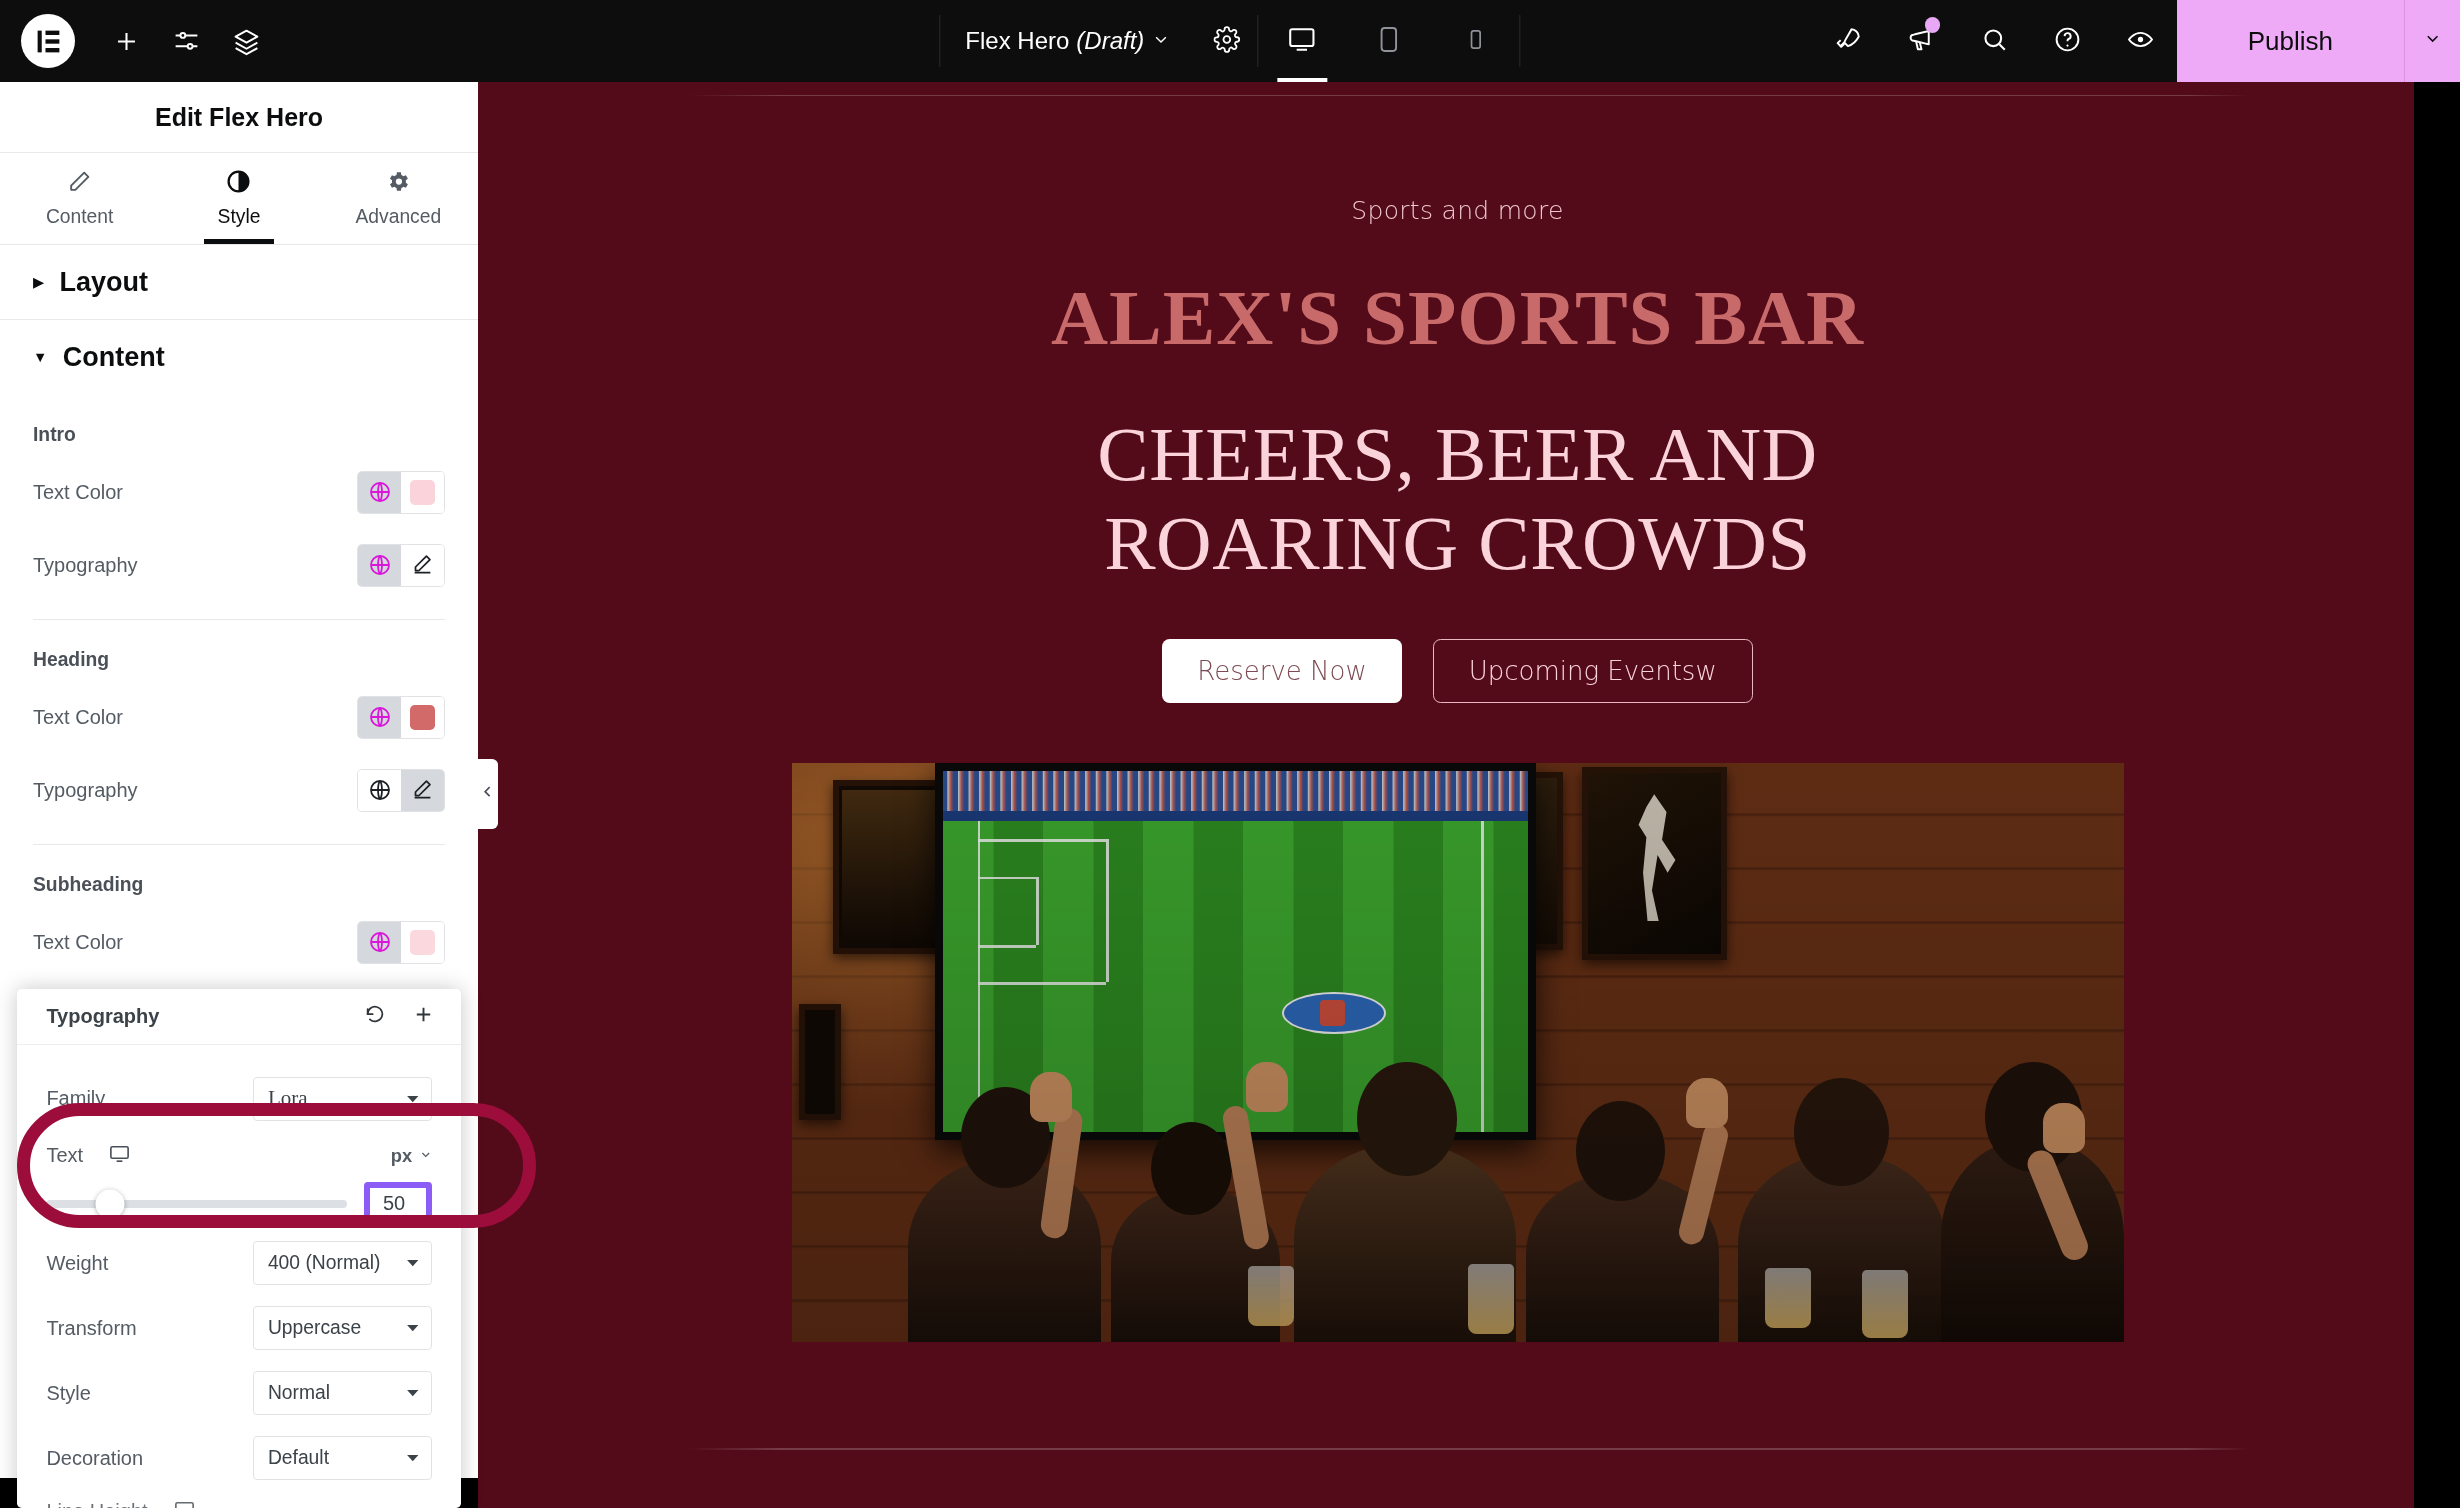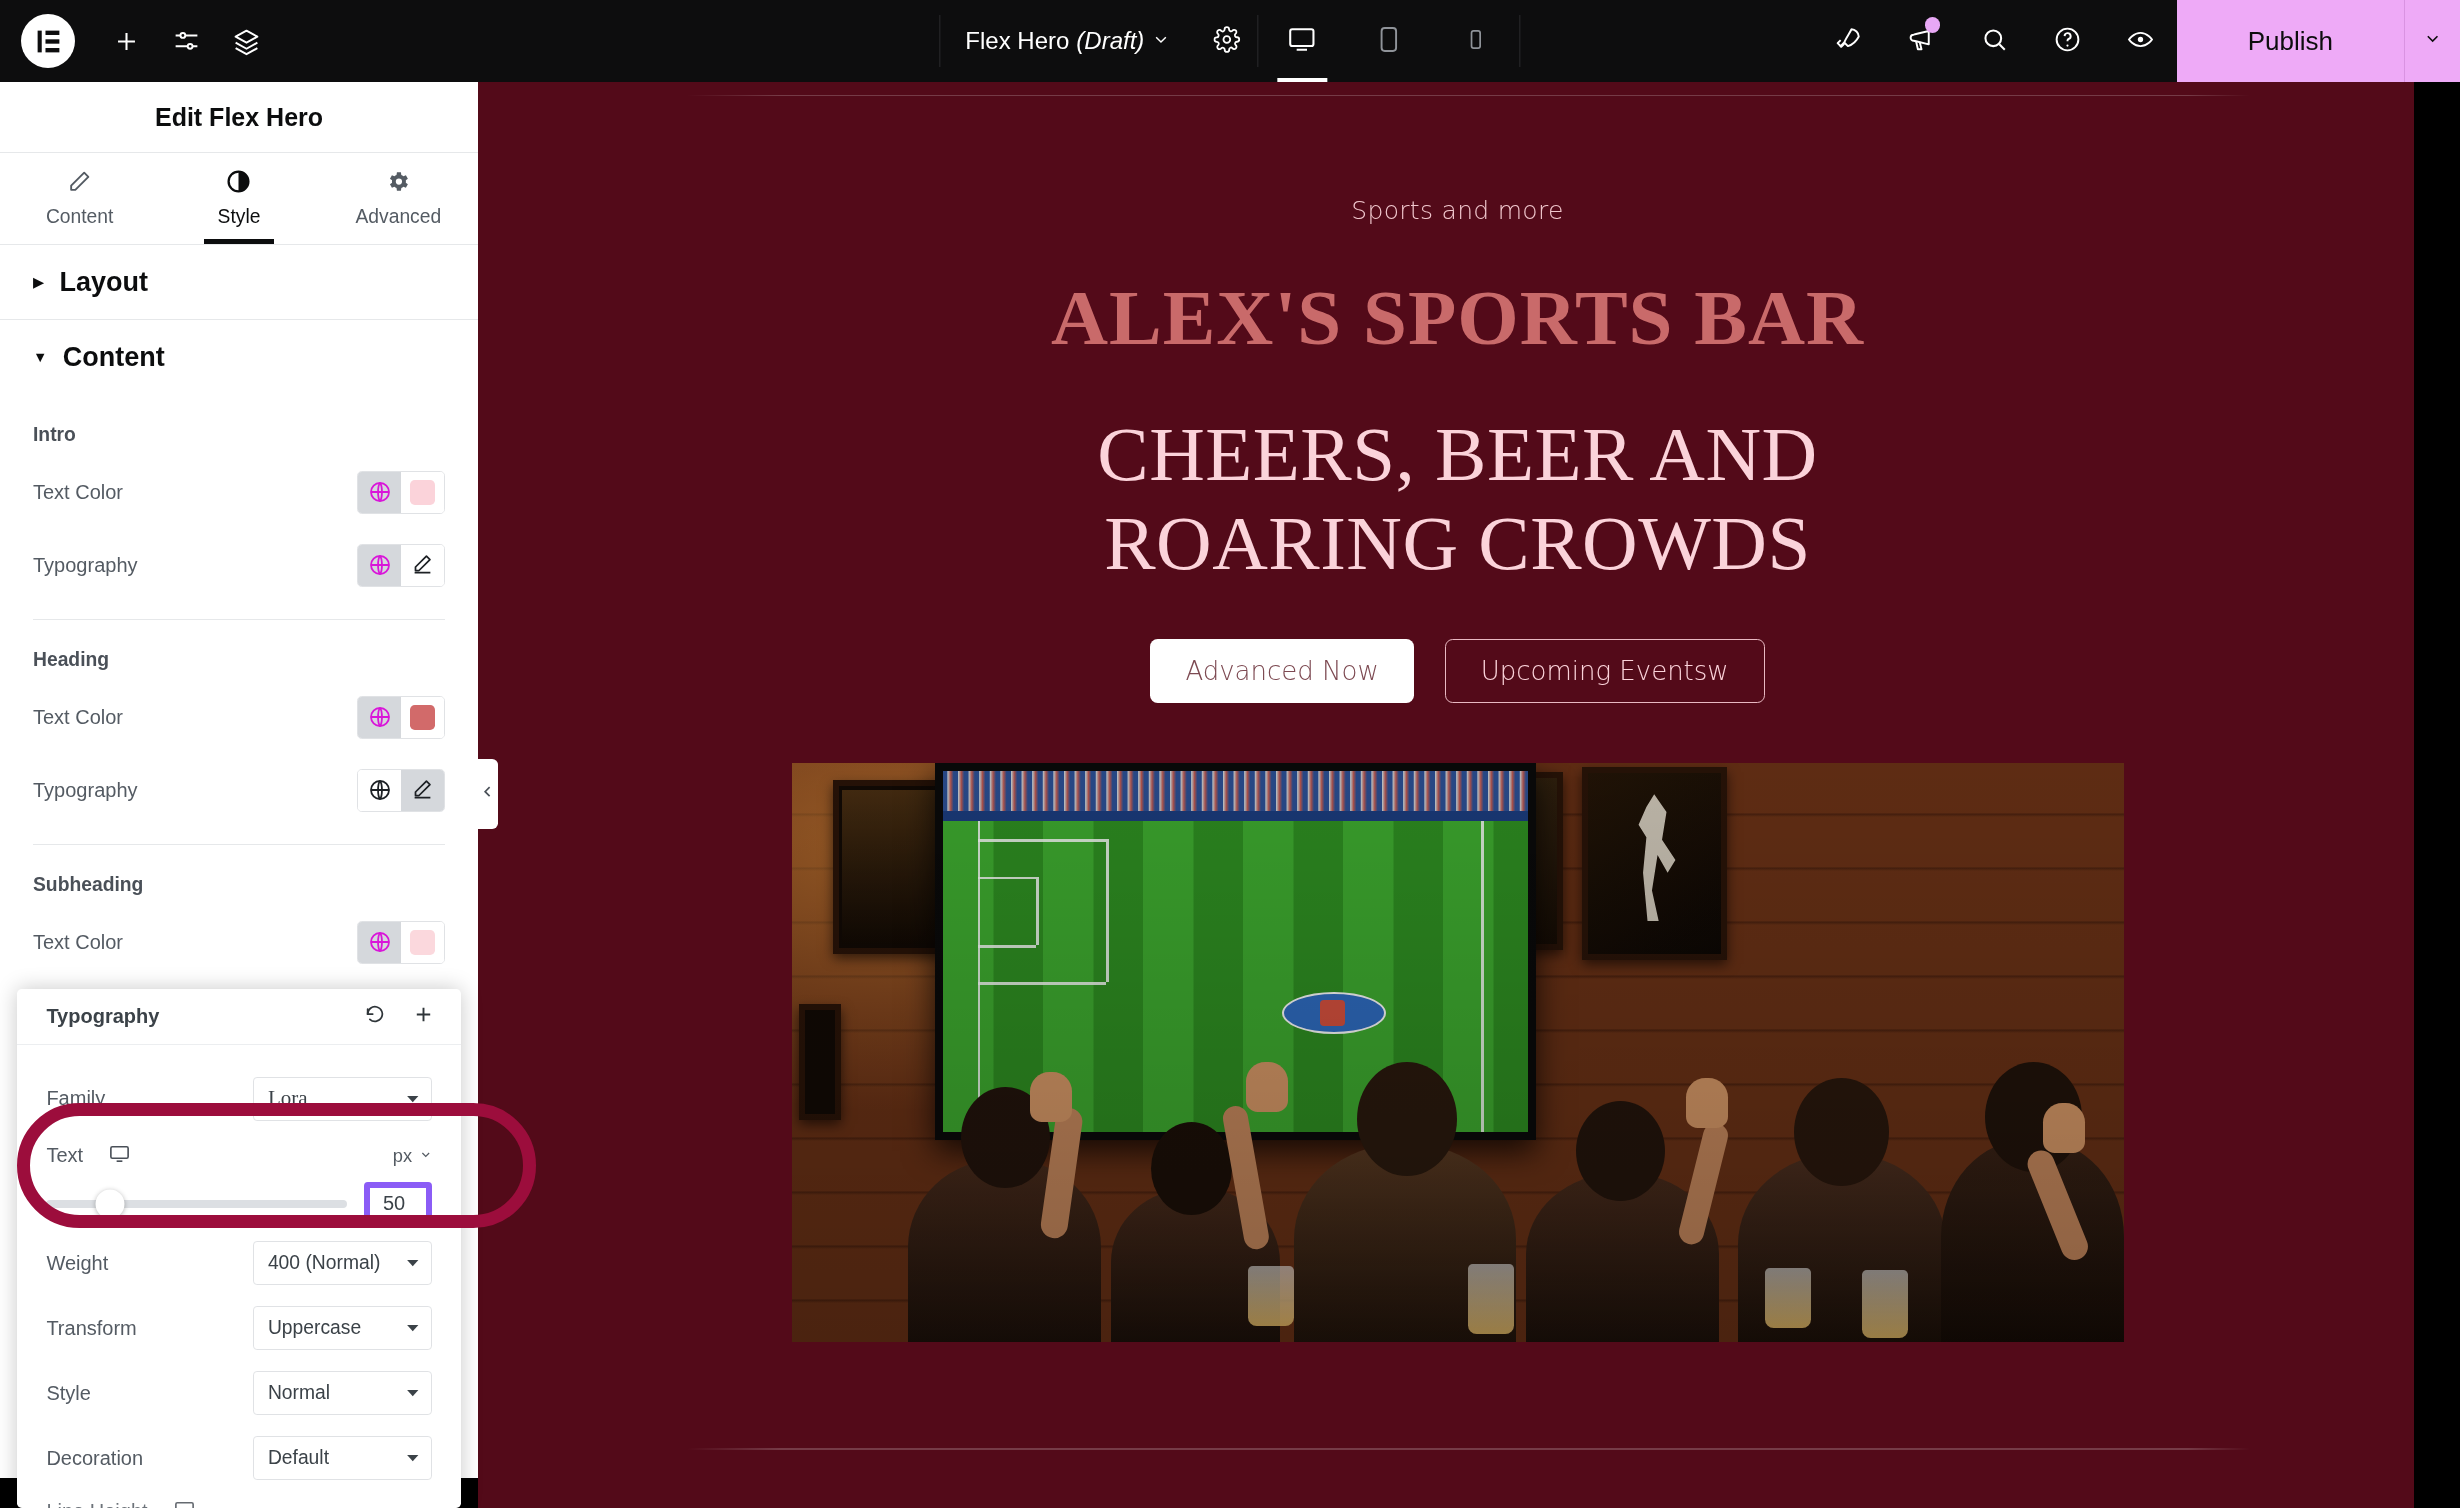--- a/index.html
+++ b/index.html
@@ -146,21 +146,21 @@
   }
   .sel.serif{ font-family:"Liberation Serif", serif; font-size:21px; }
 
   
   .size-block{ padding-top:3.9px; }
   .size-top{
     display:flex; align-items:center; height:42px;
   }
   .size-top .lbl{ font-size:20px; color:#545b63; margin-right:25px; }
   .size-top .unit{
-    margin-left:auto; font-size:18.3px; color:#545b63; display:flex; align-items:flex-start; gap:6.8px;
+    margin-left:auto; font-size:18.3px; color:#545b63; display:flex; align-items:flex-start; gap:6.8px;font-weight:bold;
   }
   .size-bottom{ display:flex; align-items:center; gap:17.4px; height:54px; }
   .slider{ position:relative; flex:1; height:7.7px; background:#dcdfe3; border-radius:3.9px; }
   .slider .knob{
     position:absolute; left:21%; top:50%; transform:translate(-50%,-50%);
     width:29px; height:29px; border-radius:50%; background:#fff;
     box-shadow:0 1px 4.8px rgba(0,0,0,.3);
   }
   .num-input{
     width:68px; height:44px; border:6px solid #8b5cf6; border-radius:3.9px;
@@ -403,21 +403,21 @@
   <div class="hairline top"></div>
 
   <div class="hero">
     <div class="intro">Sports and more</div>
     <div class="h-title">ALEX'S SPORTS BAR</div>
     <div class="h-sub">
       <div>CHEERS, BEER AND</div>
       <div>ROARING CROWDS</div>
     </div>
     <div class="btn-row">
-      <div class="btn solid">Advanced Now</div>
+      <div class="btn solid">Reserve Now</div>
       <div class="btn outline">Upcoming Eventsw</div>
     </div>
 
     <div class="photo">
       <div class="wood"></div>
       <div class="wood-glow"></div>
 
       <div class="frame f1">
           <div class="poster"></div>
         </div>

